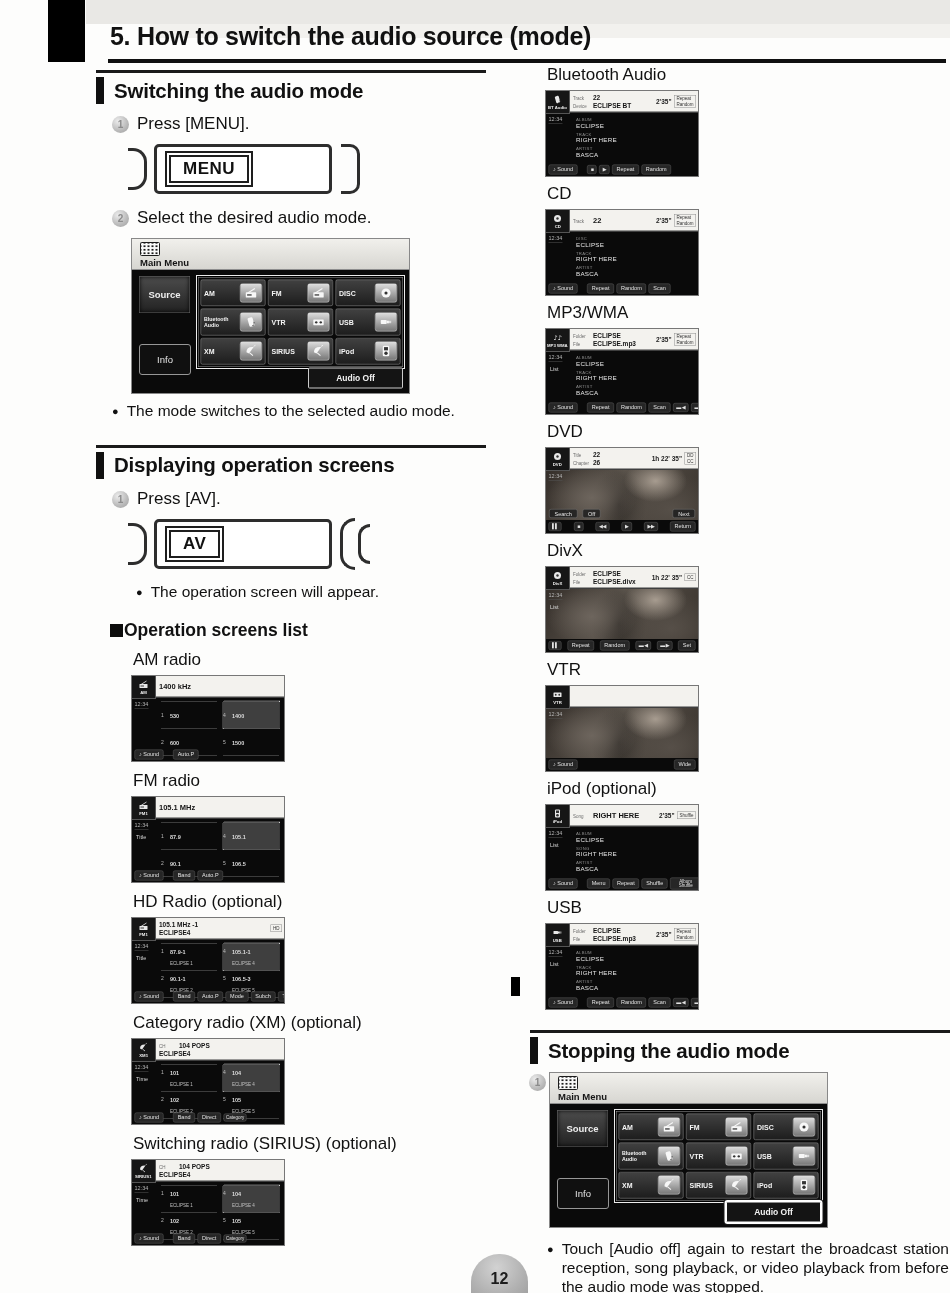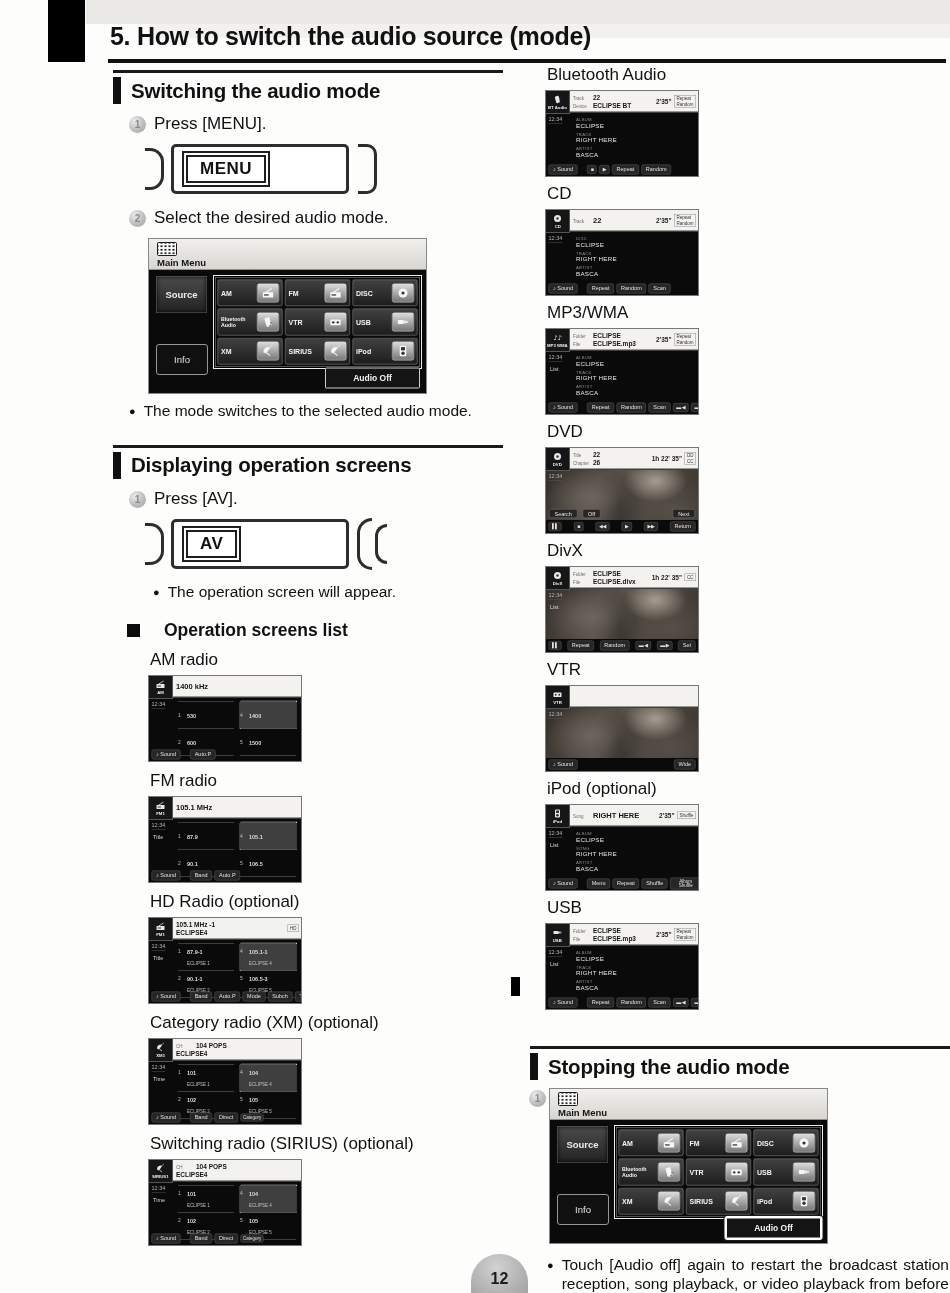--- a/index.html
+++ b/index.html
@@ -6,35 +6,35 @@
   .page{position:relative;width:950px;height:1293px;background:#fdfdfc;overflow:hidden;
         font-family:"Liberation Sans", sans-serif;color:#111;}
   .top-band{position:absolute;left:86px;top:0;width:864px;height:24px;background:#e9e8e5;}
   .top-band2{position:absolute;left:150px;top:24px;width:800px;height:14px;background:#f2f1ee;}
   .corner-block{position:absolute;left:48px;top:0;width:37px;height:62px;background:#000;}
   .page-title{position:absolute;left:110px;top:22px;margin:0;font-size:25px;font-weight:bold;letter-spacing:-0.3px;}
   .title-rule{position:absolute;left:108px;top:59px;width:838px;height:4px;background:#101010;}
   .blob{position:absolute;left:511px;top:977px;width:9px;height:19px;background:#000;}
 
   .col{position:absolute;}
-  .col-left{left:113px;top:70px;width:425px;}
+  .col-left{left:96px;top:70px;width:425px;}
   .col-right{left:545px;top:58px;width:405px;}
 
   .sec-head{border-top:3px solid #1a1a1a;padding-top:4px;display:flex;align-items:center;gap:10px;width:390px;}
   .sec-head .bar{width:8px;height:27px;background:#101010;flex:none;}
   .sec-head h2{margin:0;font-size:20.5px;font-weight:bold;letter-spacing:-0.2px;}
   .sec-head.full{width:420px;margin-left:-15px;}
 
   .step{display:flex;align-items:flex-start;gap:8px;margin:10px 0 8px 16px;font-size:17px;}
   .stepnum{flex:none;width:17px;height:17px;border-radius:50%;margin-top:2px;
     background:radial-gradient(circle at 35% 30%,#ececec,#bdbdbd 55%,#9d9d9d);
     color:#8b8b8b;font-size:10px;font-weight:bold;display:inline-flex;align-items:center;justify-content:center;}
   .note{display:flex;gap:8px;margin:8px 0 4px 16px;font-size:15.5px;line-height:1.22;}
   .note .bull{font-size:11px;line-height:1.7;flex:none;}
-  .subhead{display:flex;align-items:center;gap:24px;margin:18px 0 6px 14px;font-size:17.5px;font-weight:bold;}
+  .subhead{display:flex;align-items:center;gap:1px;margin:18px 0 6px 14px;font-size:17.5px;font-weight:bold;}
   .subhead .sq{width:13px;height:13px;background:#0c0c0c;flex:none;}
 
   
   .dev{display:flex;align-items:center;height:54px;margin:2px 0 12px 32px;}
   .dev .fragL{width:16px;height:36px;border:3px solid #2d2d2d;border-left:none;border-radius:0 14px 14px 0;margin-right:7px;}
   .dev .bar{min-width:148px;height:44px;border:3px solid #2d2d2d;border-radius:5px;display:flex;align-items:center;padding:0 12px;background:#fff;}
   .dev .key{border:2px solid #1e1e1e;outline:2px solid #1e1e1e;outline-offset:2px;background:#fff;
     padding:2px 12px;font-size:17px;font-weight:bold;letter-spacing:0.5px;}
   .dev .fragR{width:16px;height:44px;border:3px solid #2d2d2d;border-left:none;border-radius:0 10px 10px 0;margin-left:9px;}
   .dev .curve{width:12px;height:46px;border:3px solid #2d2d2d;border-right:none;border-radius:16px 0 0 16px;margin-left:8px;}
@@ -962,21 +962,21 @@
             <span class="c-btn sound">♪ Sound</span>
             <span class="c-btn">Repeat</span>
             <span class="c-btn">Random</span>
             <span class="c-btn">Scan</span>
             <span class="c-btn sym">▬ ◀</span>
             <span class="c-btn sym">▬ ▶</span>
           </div>
         </div>
       </div>
 
-    <div class="sec-head full" style="margin-top:36px;">
+    <div class="sec-head full" style="margin-top:20px;">
       <span class="bar"></span>
       <h2>Stopping the audio mode</h2>
     </div>
     <div class="stoprow">
       <span class="stepnum">1</span>
       <div class="mainmenu">
           <div class="mm-inner">
             <div class="mm-top">
               <div class="mm-grid-icon"></div>
               <div class="mm-title">Main Menu</div>

